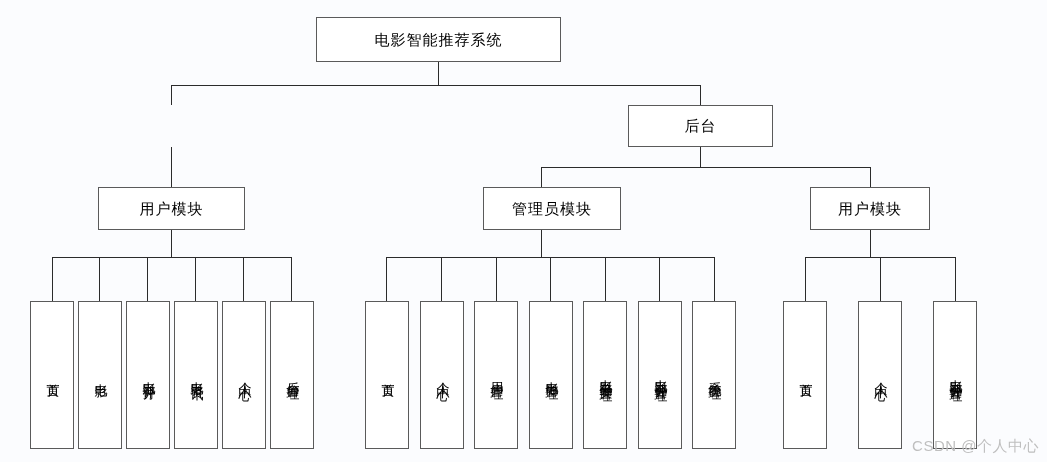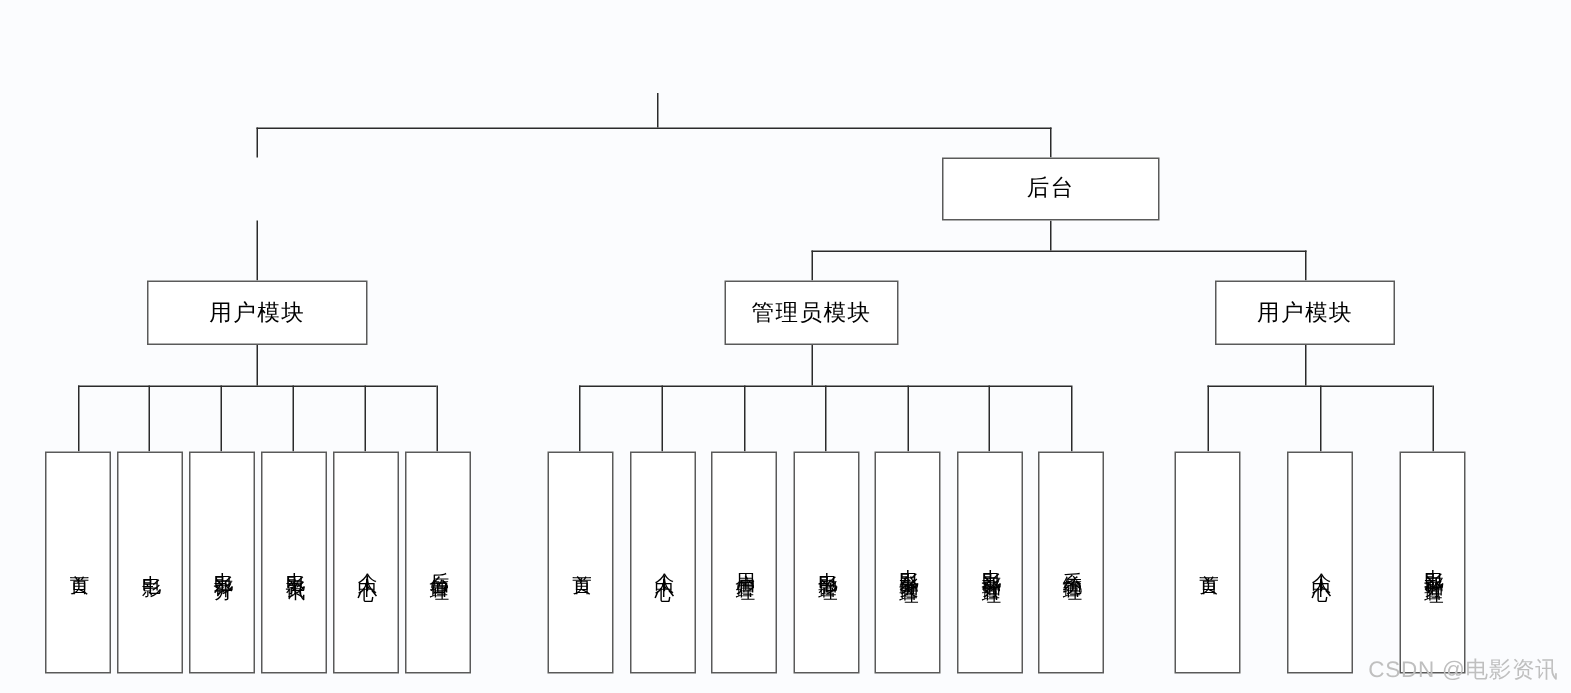--- a/index.html
+++ b/index.html
@@ -89,31 +89,34 @@
   <div class="line v" style="left:605px; top:257px; height:44px;"></div>
   <div class="line v" style="left:659px; top:257px; height:44px;"></div>
   <div class="line v" style="left:714px; top:257px; height:44px;"></div>
 
   <div class="line v" style="left:870px; top:230px; height:27px;"></div>
   <div class="line h" style="left:805px; top:257px; width:150px;"></div>
   <div class="line v" style="left:805px; top:257px; height:44px;"></div>
   <div class="line v" style="left:880px; top:257px; height:44px;"></div>
   <div class="line v" style="left:955px; top:257px; height:44px;"></div>
 
+  <div class="node horiz" style="left:316px; top:17px; width:245px; height:45px;">
+    <span>电影智能推荐系统</span>
+  </div>
 
 
   <div class="node horiz" style="left:628px; top:105px; width:145px; height:42px;text-align:right;">
     <span>后台</span>
   </div>
 
   <div class="node horiz" style="left:98px; top:187px; width:147px; height:43px;">
     <span>用户模块</span>
   </div>
 
-  <div class="node horiz" style="left:483px; top:187px; width:116px; height:43px;">
+  <div class="node horiz" style="left:483px; top:187px; width:138px; height:43px;">
     <span>管理员模块</span>
   </div>
 
   <div class="node horiz" style="left:810px; top:187px; width:120px; height:43px;">
     <span>用户模块</span>
   </div>
 
   <div class="node vert" style="left:30px; top:301px; width:44px; height:148px;">
     <span>首页</span>
   </div>
@@ -158,15 +161,15 @@
   <div class="node vert" style="left:783px; top:301px; width:44px; height:148px;">
     <span>首页</span>
   </div>
   <div class="node vert" style="left:858px; top:301px; width:44px; height:148px;">
     <span>个人中心</span>
   </div>
   <div class="node vert" style="left:933px; top:301px; width:44px; height:148px;">
     <span>电影评分管理</span>
   </div>
 
-  <div id="watermark">CSDN @电影资讯</div>
+  <div id="watermark">CSDN @个人中心</div>
 
 </div>
 
 </body></html>

